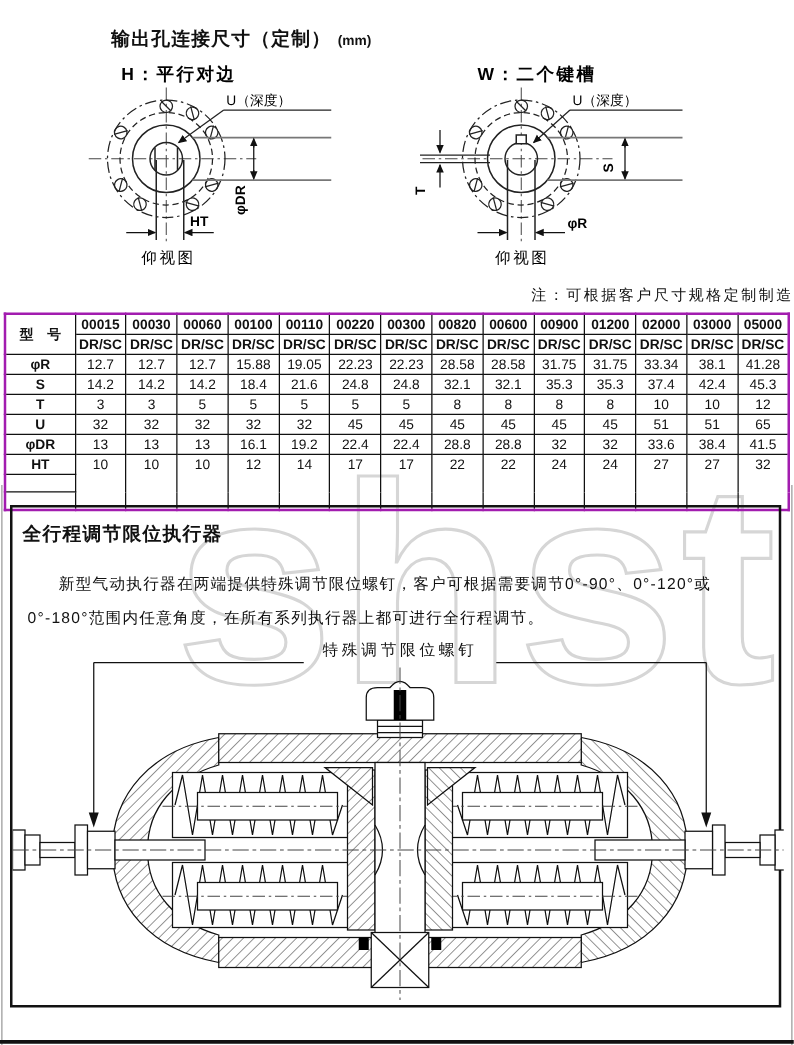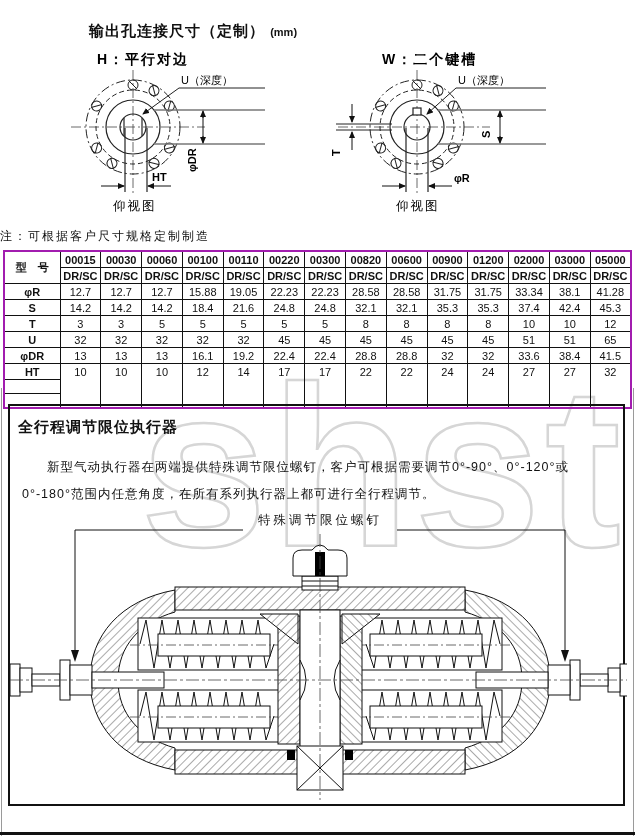--- a/index.html
+++ b/index.html
@@ -4,21 +4,21 @@
 <style>
   html,body{margin:0;padding:0;}
   body{
     width:635px;height:836px;position:relative;background:#fff;
     font-family:"Liberation Sans","DejaVu Sans",sans-serif;color:#111;
     overflow:hidden;
   }
   .abs{position:absolute;}
   #page-title{left:45px;top:22px;font-size:15px;font-weight:bold;letter-spacing:1px;z-index:2;margin-left:44px;}
   #page-title .unit{font-size:11px;letter-spacing:0;}
-  #note-line{left:0;top:228px;width:635px;text-align:left;font-size:12px;letter-spacing:2px;z-index:2;}
+  #note-line{left:0;top:228px;width:635px;text-align:right;font-size:12px;letter-spacing:2px;z-index:2;}
   
   #dim-table-wrap{left:3px;top:250px;width:629px;z-index:2;}
   table{border-collapse:collapse;table-layout:fixed;width:629px;background:transparent;}
   th,td{border:1px solid #111;font-size:11px;text-align:center;padding:0;height:15px;
         overflow:hidden;white-space:nowrap;}
   table{border:2px solid #a21caf;}
   th{font-weight:bold;}
   td{font-weight:normal;}
   tr.no-bottom td{border-bottom:none;}
   tr.e1 td,tr.e2 td{border-top:none;border-bottom:none;height:13px;}

